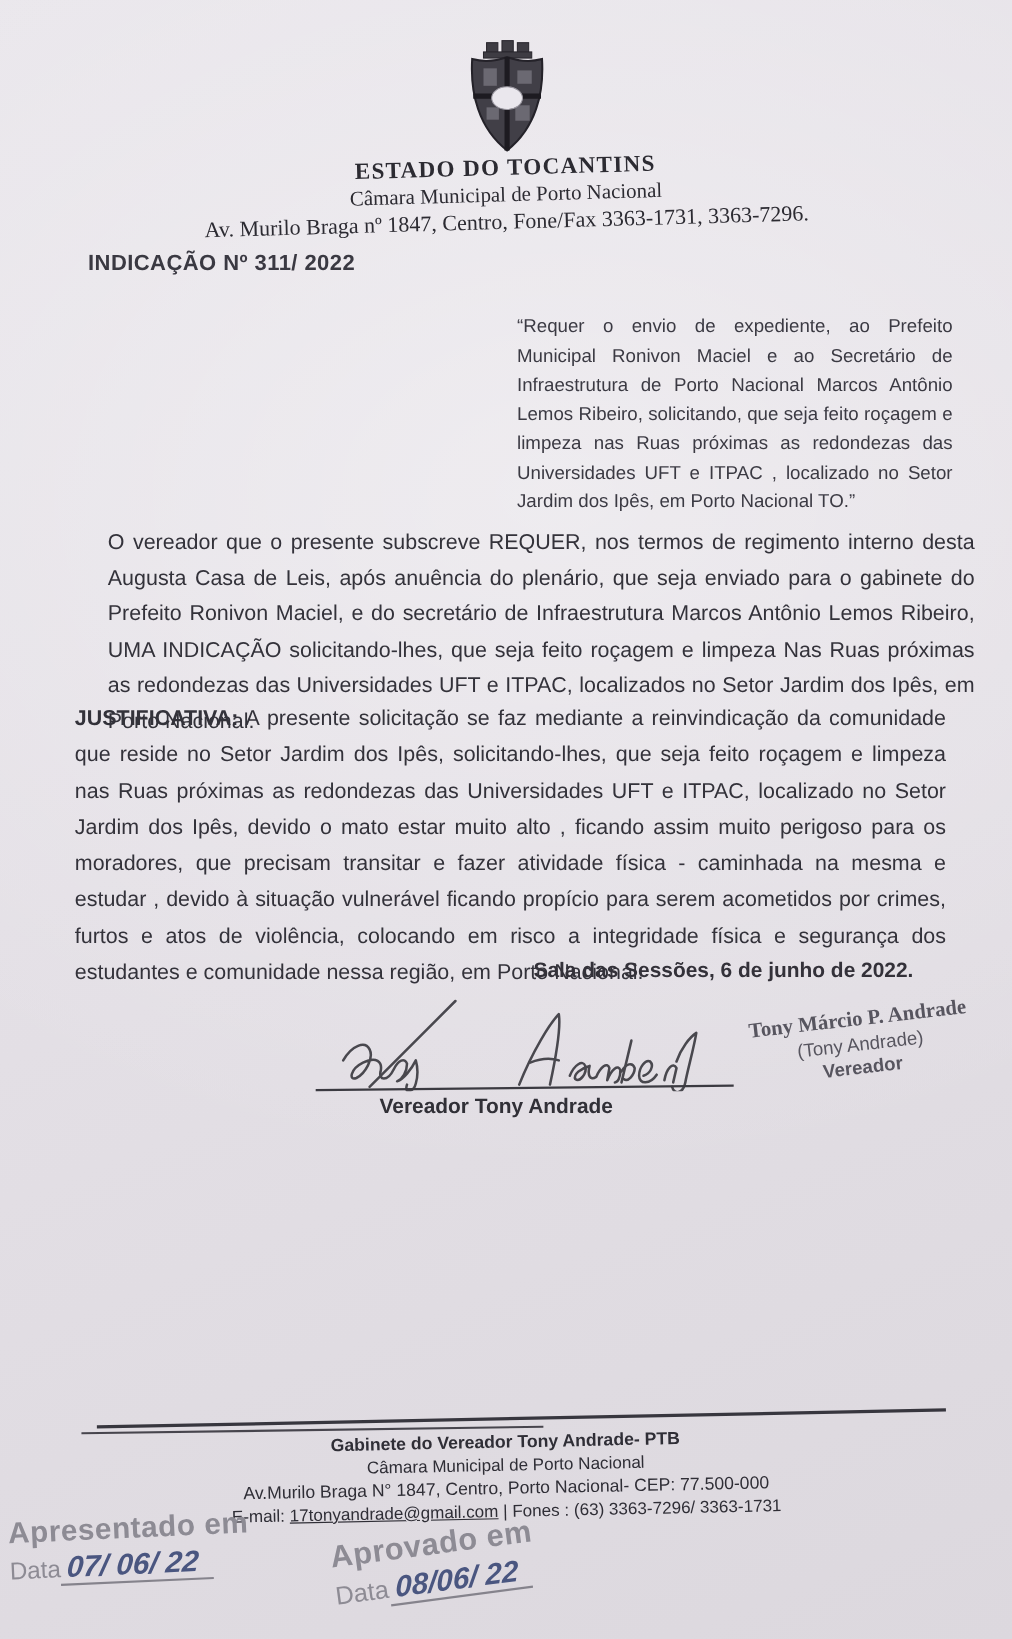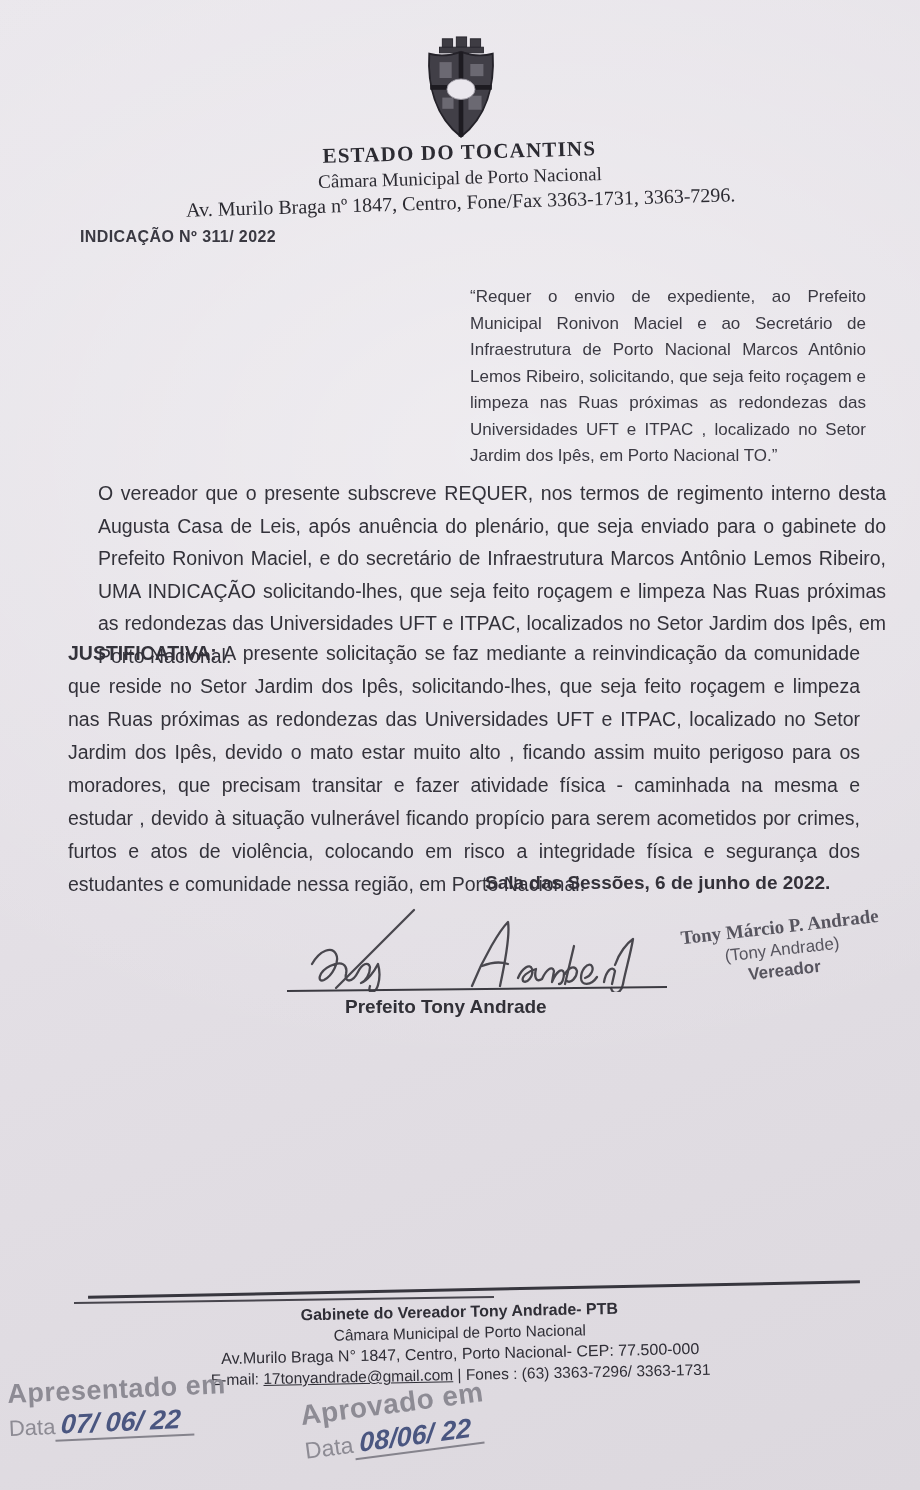--- a/index.html
+++ b/index.html
@@ -14,21 +14,21 @@
     font-family:"Liberation Sans","DejaVu Sans",sans-serif;
     color:#34333b;
   }
   .abs{position:absolute;}
   
   .crest{left:402px;top:36px;width:118px;height:112px;}
   .header-text{left:0;top:140px;width:920px;text-align:center;transform:rotate(-1.6deg);font-family:"Liberation Serif","DejaVu Serif",serif;color:#2c2b32;}
   .hline1{font-size:21px;font-weight:bold;letter-spacing:1.2px;}
   .hline2{font-size:19px;margin-top:2px;}
   .hline3{font-size:20px;margin-top:2px;}
-  .doc-number{left:80px;top:228px;font-size:16px;font-weight:600;letter-spacing:.4px;color:#3a3942;}
+  .doc-number{left:80px;top:228px;font-size:20px;font-weight:600;letter-spacing:.4px;color:#3a3942;}
   
   .epigraph{left:470px;top:284px;width:396px;font-size:17px;font-weight:normal;line-height:26.5px;text-align:justify;color:#3b3a43;}
   
   .para{left:78px;top:477px;width:788px;font-size:19.5px;line-height:32.6px;text-align:justify;color:#33323a;margin-left:20px;}
   .justif{left:68px;top:637px;width:792px;font-size:19.5px;line-height:33px;text-align:justify;color:#33323a;}
   .justif b{font-weight:bold;}
   .session{left:485px;top:872px;font-size:19px;font-weight:bold;color:#333139;}
   
   .sig-svg{left:296px;top:908px;width:380px;height:84px;}
   .sig-line{left:287px;top:988px;width:380px;height:2.4px;background:#3b3a41;transform:rotate(-.6deg);}
@@ -107,21 +107,21 @@
       <path d="M186,58 C196,54 206,54 212,56"></path>
       <path d="M222,70 C226,60 234,55 236,61 C238,68 231,76 227,73 C225,69 232,63 240,61 C238,69 240,75 246,71 C250,62 256,57 258,63 L256,74 C260,64 266,59 268,65 C268,71 266,76 263,76"></path>
       <path d="M278,38 L269,76"></path>
       <path d="M269,66 C273,59 279,57 281,63 C281,69 275,76 271,73"></path>
       <path d="M289,70 C295,68 299,61 295,57 C291,55 285,62 285,70 C285,78 295,78 301,69"></path>
       <path d="M308,74 C310,63 316,57 319,63 L316,76"></path>
       <path d="M319,57 C323,45 331,35 337,31 C335,44 329,65 327,76 C325,86 317,88 315,80"></path>
     </g>
   </svg>
   <div class="abs sig-line"></div>
-  <div class="abs sig-name">Prefeito Tony Andrade</div>
+  <div class="abs sig-name">Vereador Tony Andrade</div>
 
   <div class="abs sig-stamp">
     <div class="sname">Tony Márcio P. Andrade</div>
     <div class="salias">(Tony Andrade)</div>
     <div class="srole">Vereador</div>
   </div>
 
   <div class="abs foot-rule1"></div>
   <div class="abs foot-rule2"></div>
   <div class="abs footer-text">

